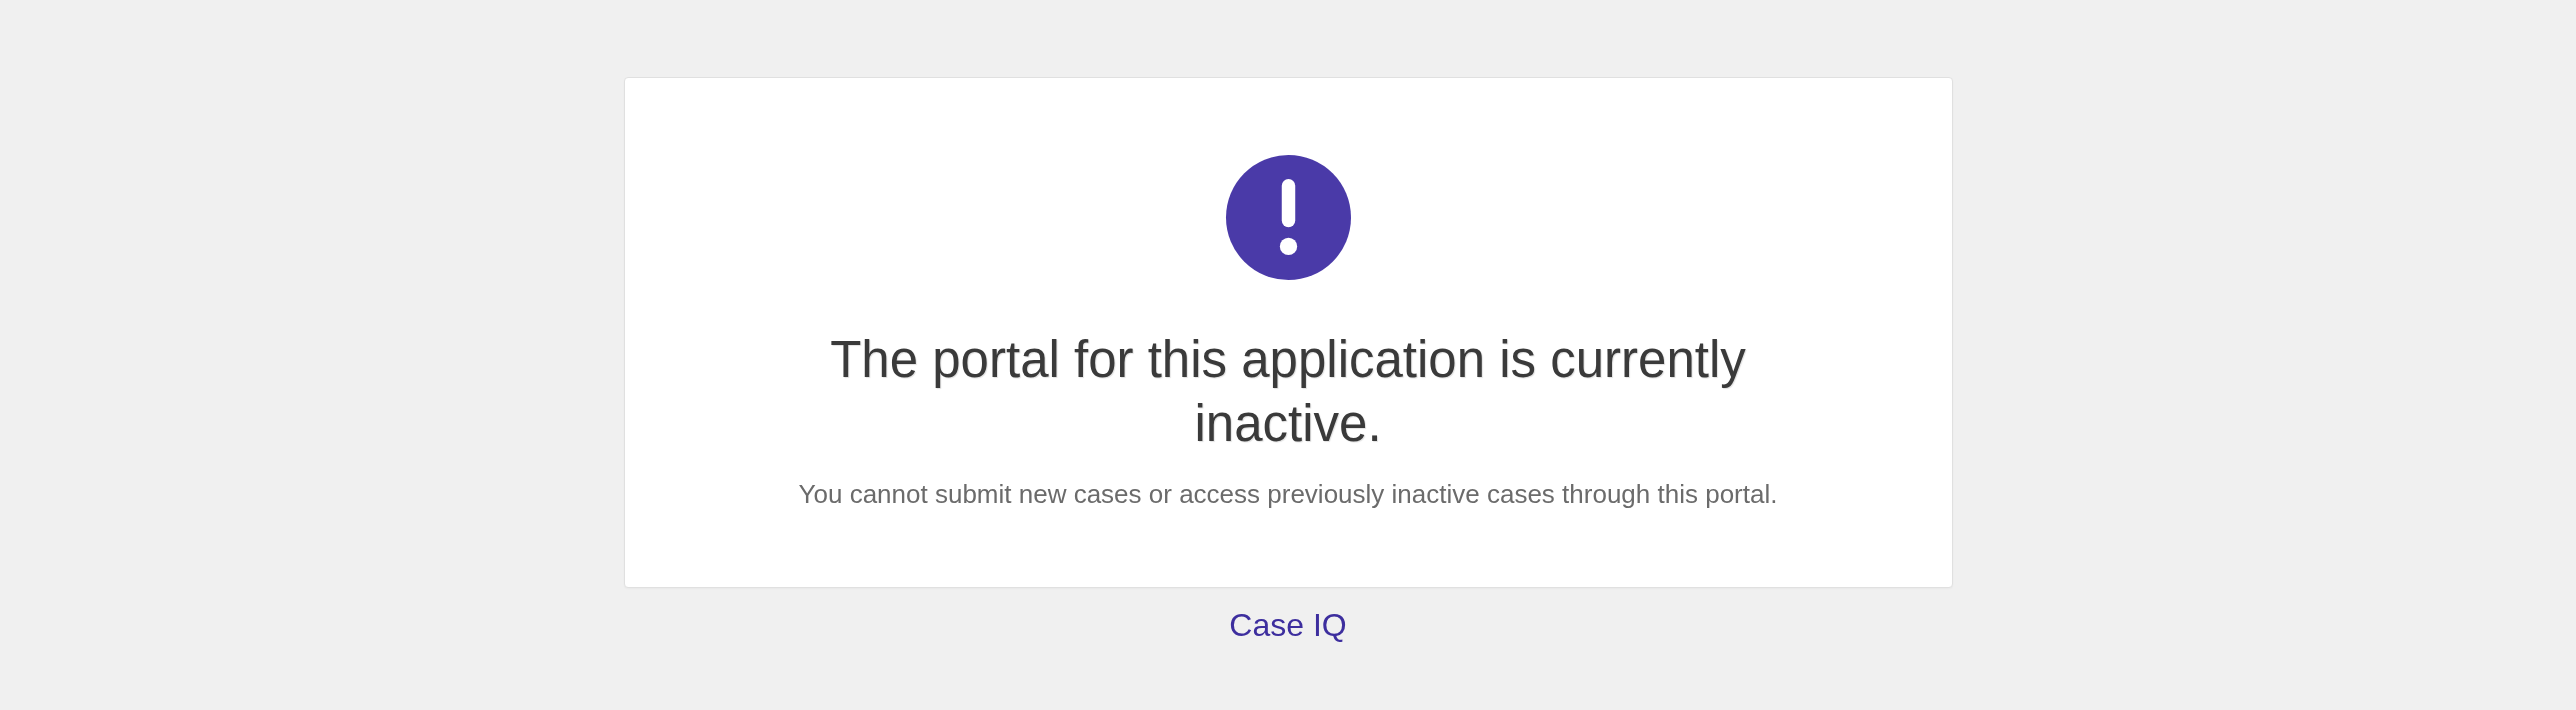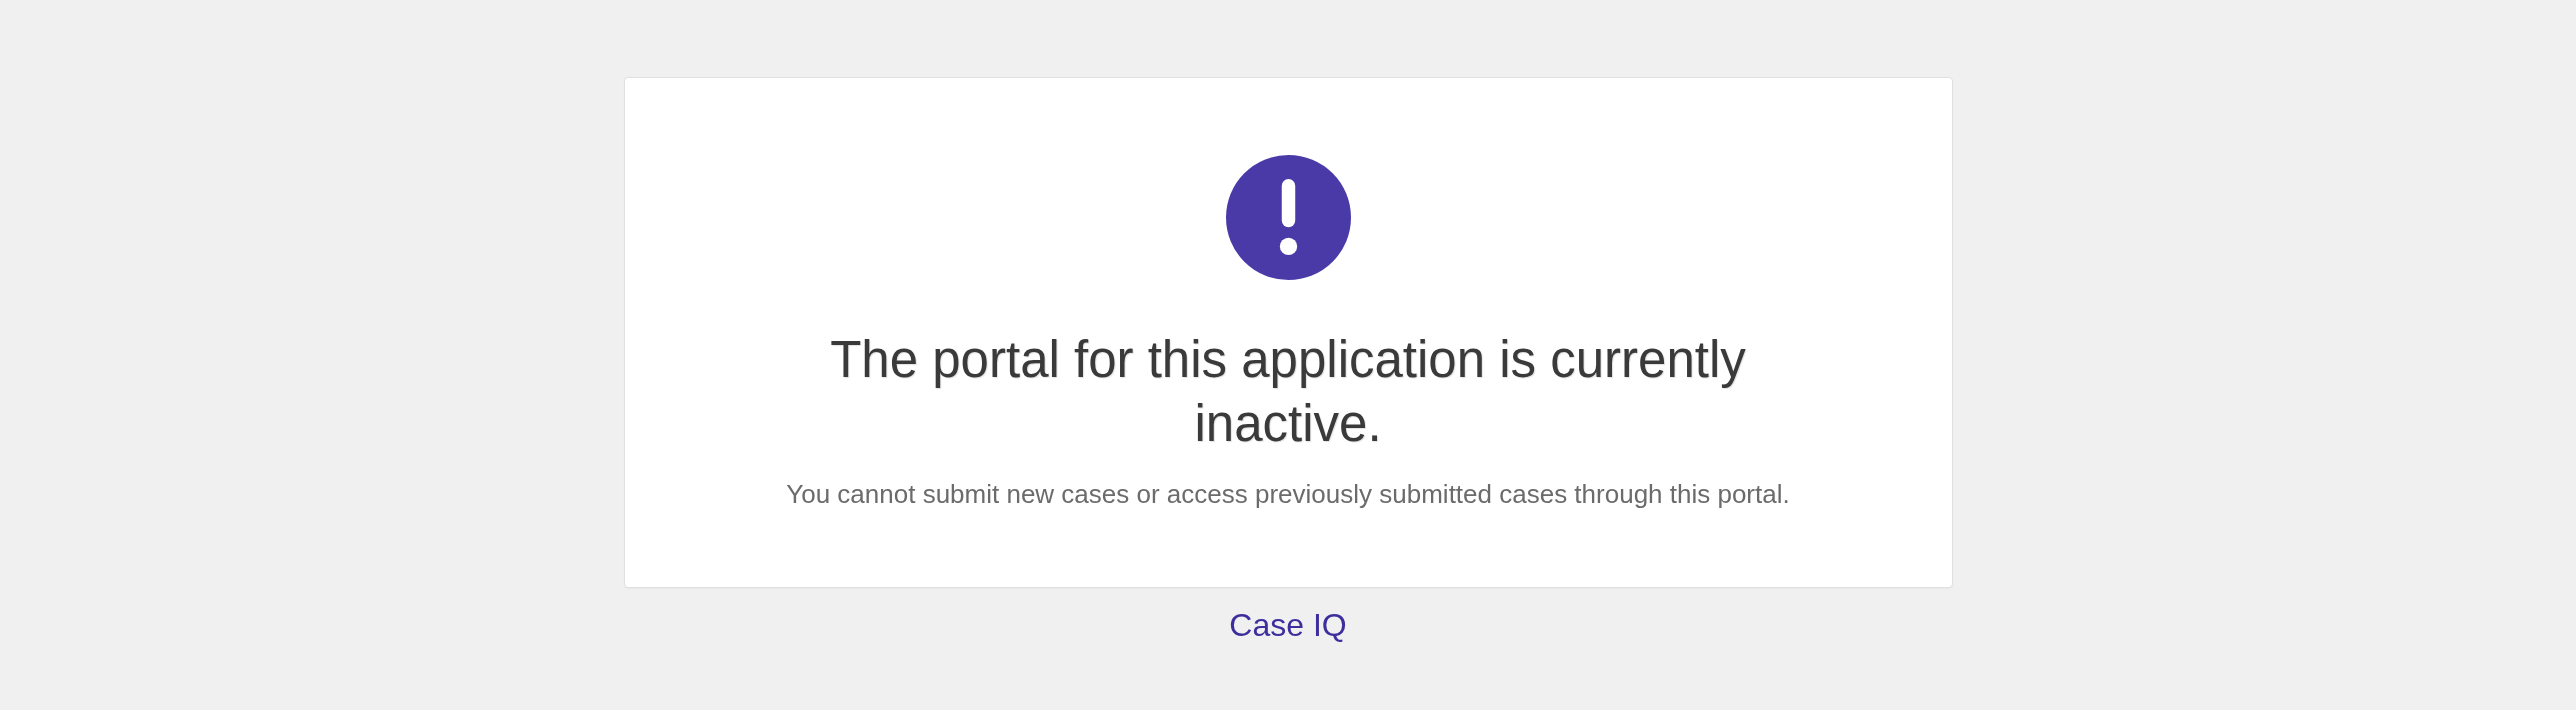--- a/index.html
+++ b/index.html
@@ -70,17 +70,17 @@
 <body>
 
 <div class="card">
   <div class="icon-wrap">
     <svg viewBox="0 0 28 80">
       <rect x="7" y="0" width="14" height="50" rx="7" fill="#ffffff"></rect>
       <circle cx="14" cy="70" r="9" fill="#ffffff"></circle>
     </svg>
   </div>
   <h1 class="heading">The portal for this application is currently inactive.</h1>
-  <p class="subtext">You cannot submit new cases or access previously submitted cases through this portal.</p>
+  <p class="subtext">You cannot submit new cases or access previously inactive cases through this portal.</p>
 </div>
 
 <a class="footer-link">Case IQ</a>
 
 
 </body></html>

